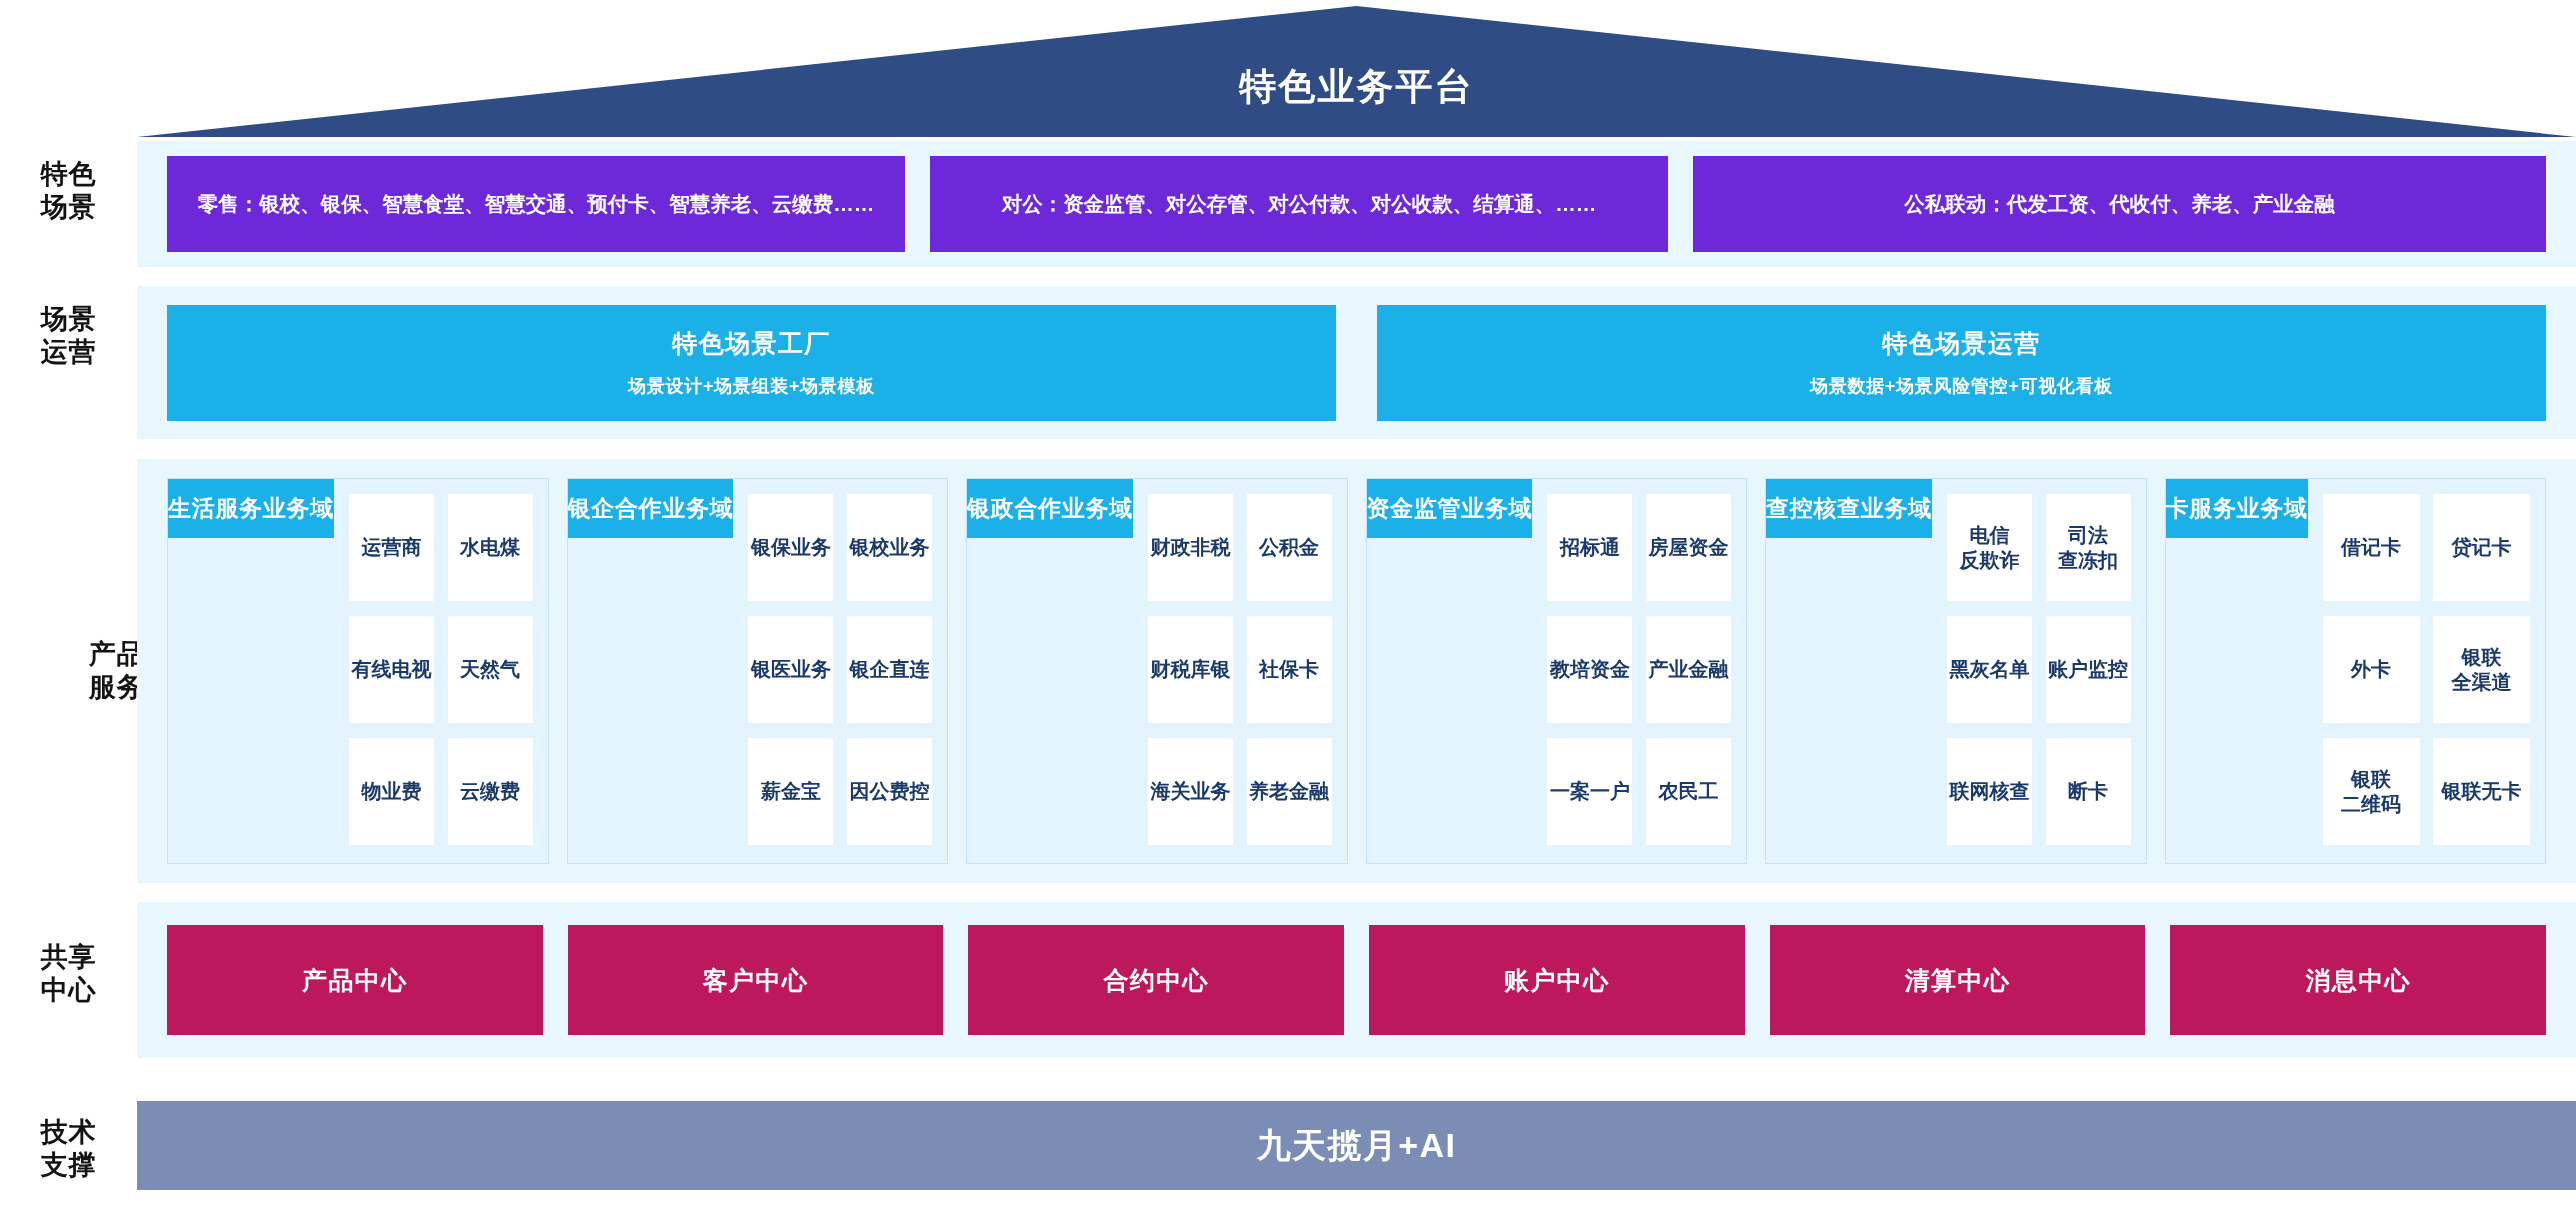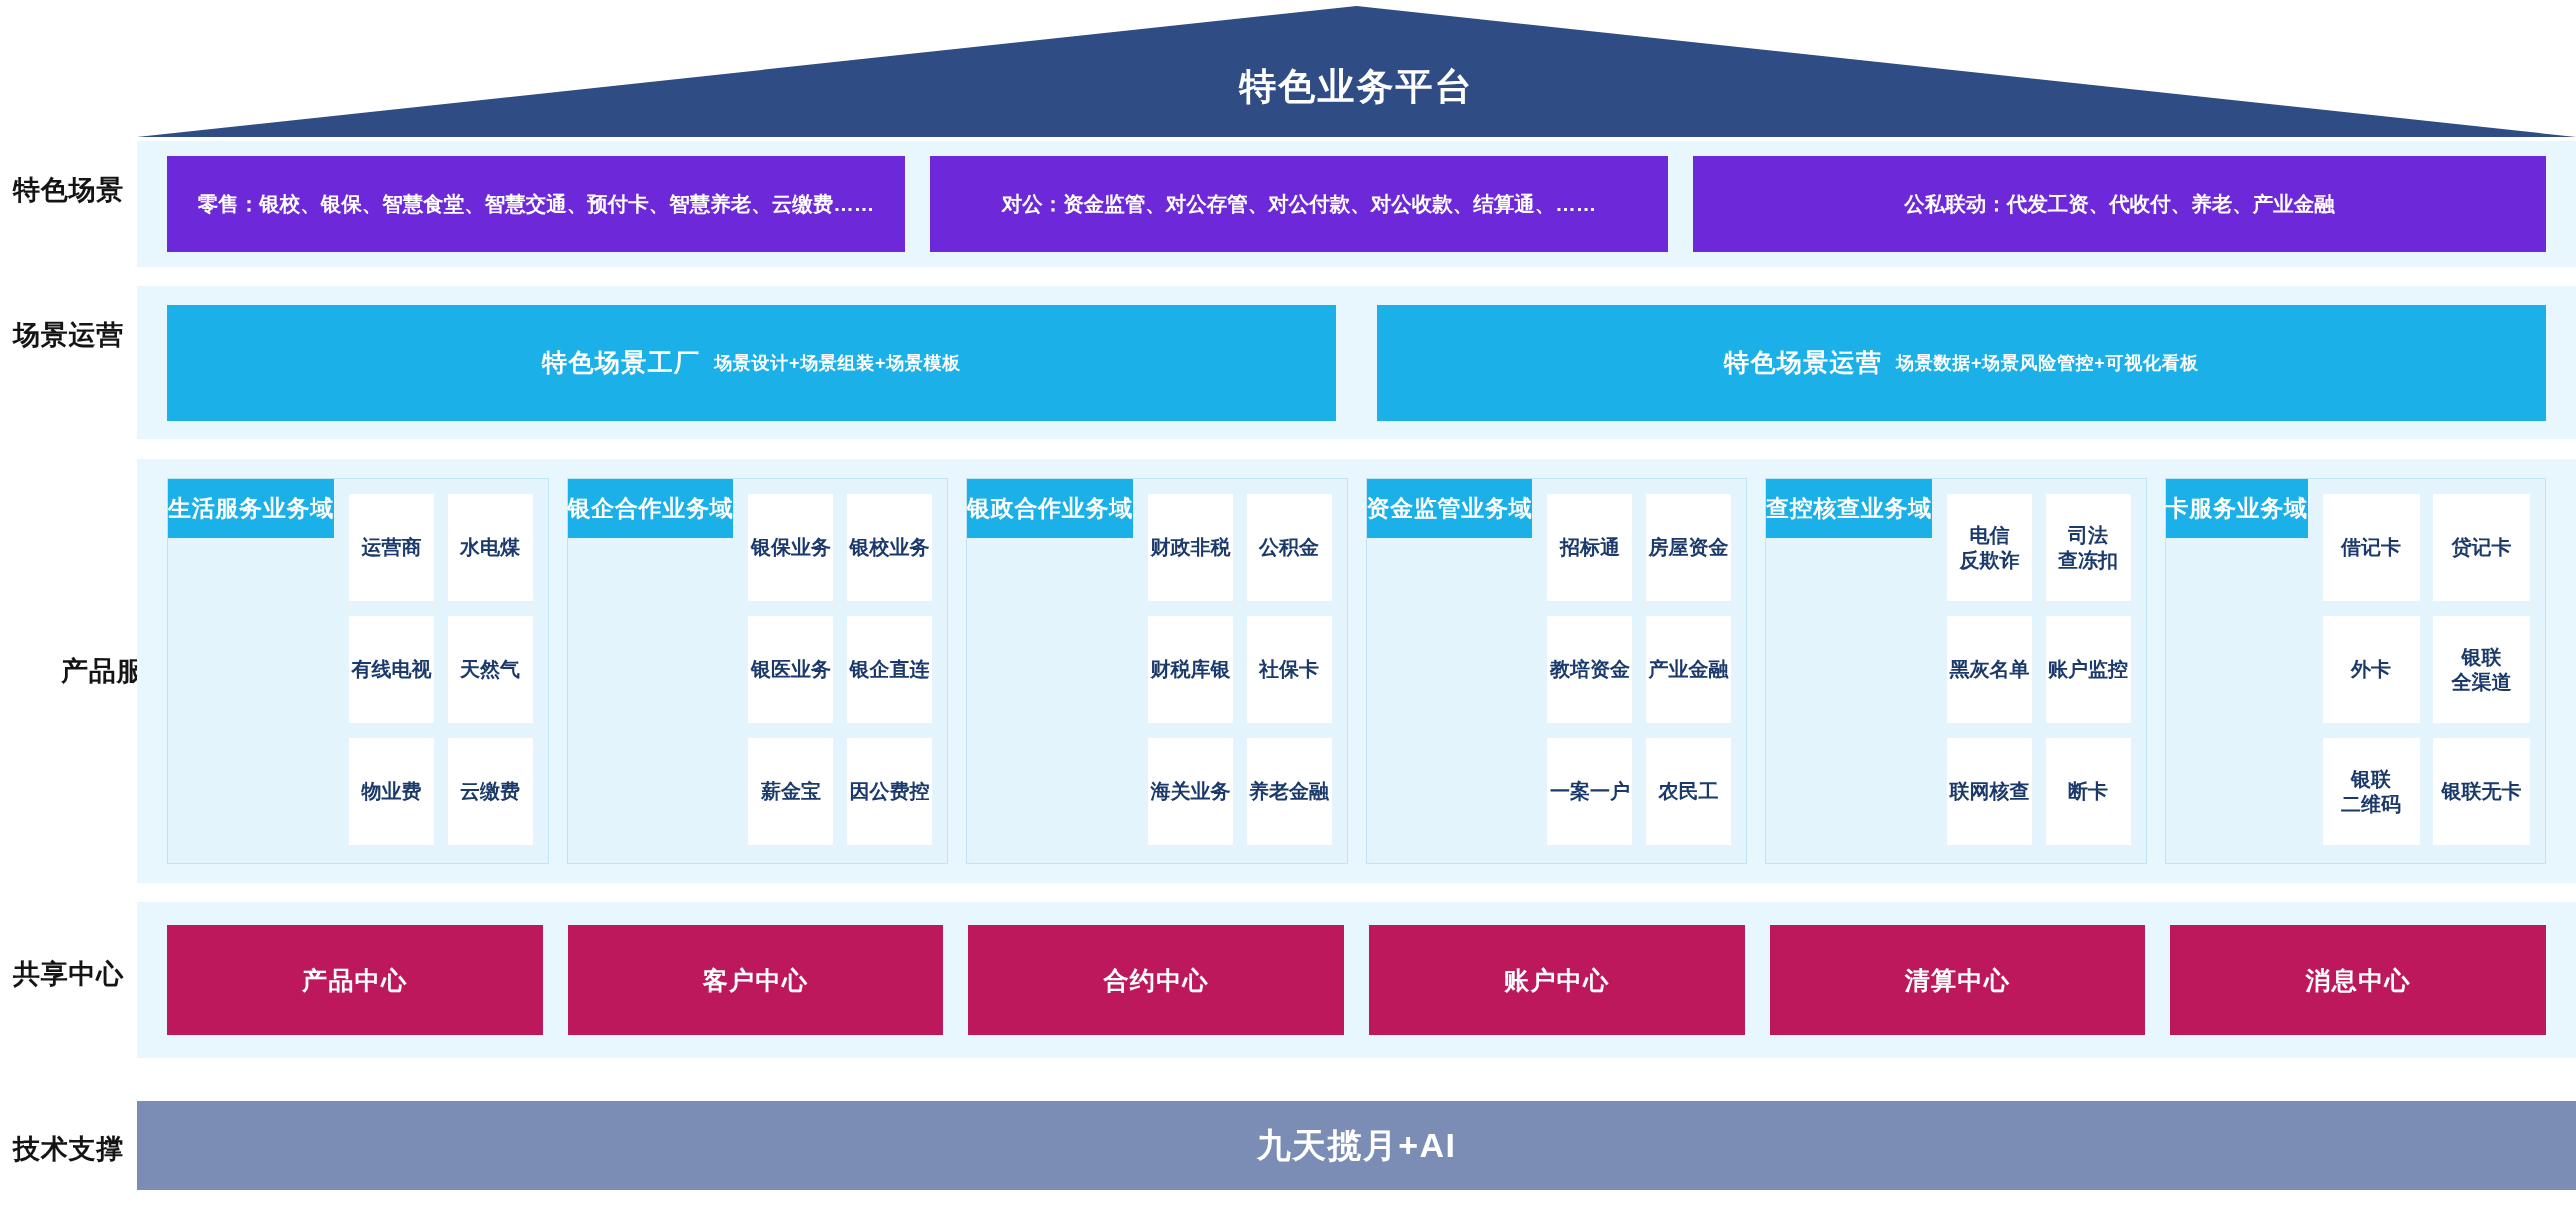--- a/index.html
+++ b/index.html
@@ -39,20 +39,21 @@
     font-weight: bold;
     letter-spacing: 2.1px;
   }
 
   
   .row-label {
     position: absolute;
     left: 0;
     width: 137px;
     display: flex;
+    flex-direction: column;
     align-items: center;
     justify-content: center;
     color: #141414;
     font-size: 27px;
     font-weight: bold;
     line-height: 1.22;
     letter-spacing: 0.7px;
     text-align: center;
   }
 
@@ -98,20 +99,21 @@
     align-items: center;
     padding: 0 30px;
     gap: 41px;
   }
   .ops-box {
     flex: 1 1 0;
     background: #1bb0e8;
     color: #ffffff;
     height: 116px;
     display: flex;
+    flex-direction: column;
     align-items: center;
     justify-content: center;
     gap: 13.7px;
   }
   .ops-title { font-size: 25px; font-weight: bold; letter-spacing: 1.4px; }
   .ops-sub   { font-size: 18px; font-weight: bold; letter-spacing: 0.7px; }
 
   
   .prod-row {
     position: absolute;

